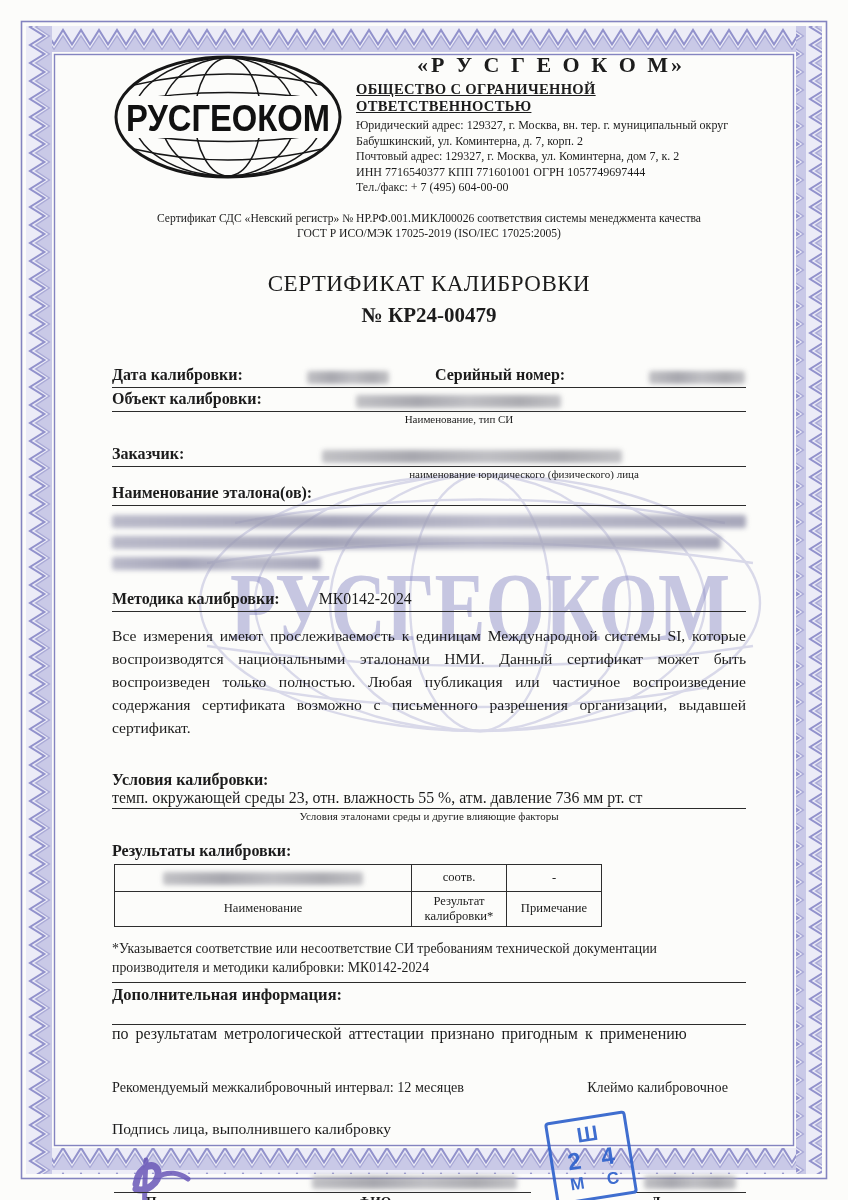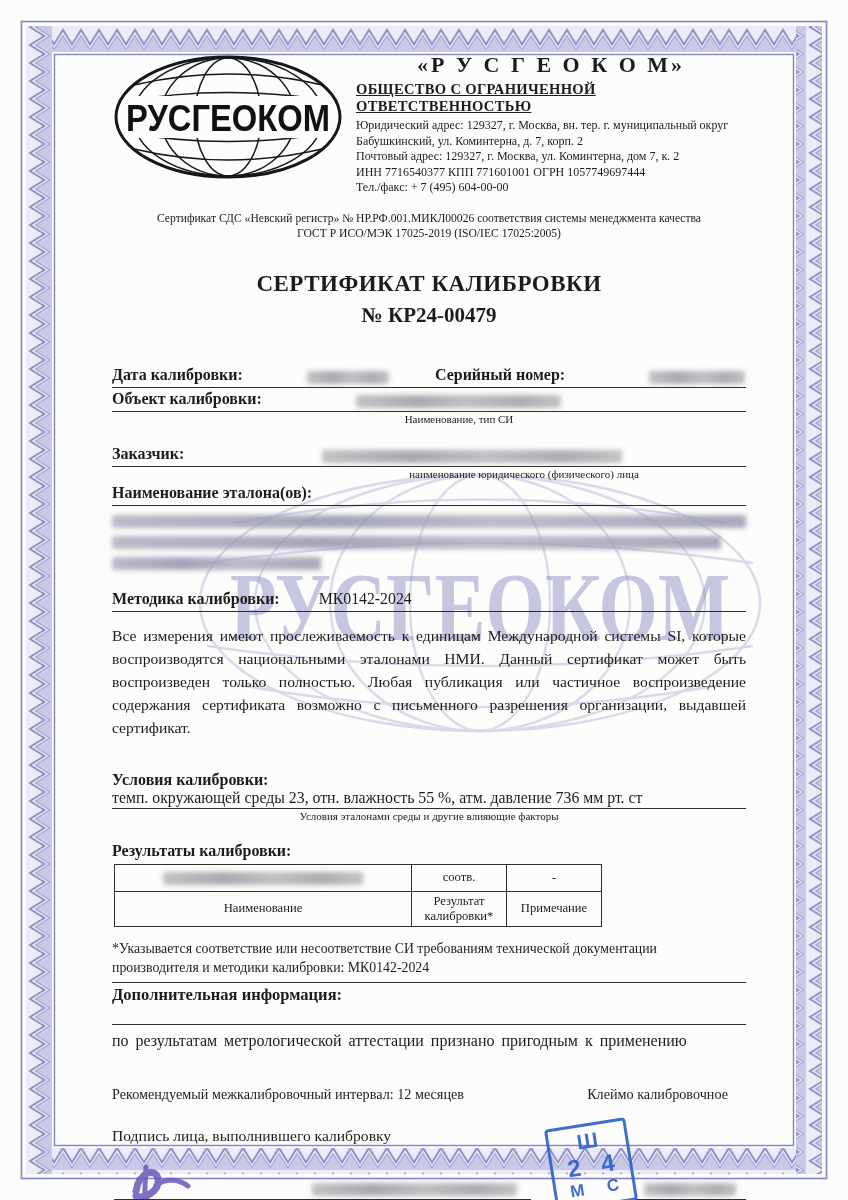--- a/index.html
+++ b/index.html
@@ -11,21 +11,21 @@
 
   
   .head{display:flex;gap:12px;}
   .logo{flex:0 0 232px;margin-top:4px;}
   .head-right{flex:1;padding-top:2px;}
   .company-title{font-size:22px;font-weight:bold;text-align:center;letter-spacing:3px;white-space:nowrap;}
   .company-form{font-size:14.6px;font-weight:bold;text-decoration:underline;margin-top:3px;letter-spacing:.3px;}
   .addr{font-size:12px;line-height:15.6px;margin-top:3px;}
   .addr div{margin:0;}
   .sds{text-align:center;font-size:11.6px;line-height:15px;margin-top:15px;}
-  .doc-title{text-align:center;font-weight:bold;font-size:23px;margin-top:30px;letter-spacing:.5px;}
+  .doc-title{text-align:center;font-weight:normal;font-size:23px;margin-top:30px;letter-spacing:.5px;}
   .doc-number{text-align:center;font-weight:bold;font-size:21px;margin-top:6px;}
 
   
   .fields{margin-top:38px;}
   .frow{border-bottom:1.6px solid #2b2b2b;display:flex;align-items:flex-end;padding-bottom:3px;gap:22px;}
   .lbl{font-weight:bold;font-size:16px;white-space:nowrap;}
   .caption{font-size:11px;text-align:center;margin-top:1px;box-sizing:border-box;width:100%;}
   .redact{height:13px;border-radius:2px;opacity:.8;filter:blur(2.5px);
           background:linear-gradient(90deg,#b3b3b8,#93939c 30%,#b0b0b6 55%,#98989f 80%,#b4b4b9);}
   .redact.blue{background:linear-gradient(90deg,#a9a9bd,#8e8ea8 35%,#ababbf 60%,#9393ab);}
@@ -36,21 +36,21 @@
   
   table.results{border-collapse:collapse;margin-top:4px;margin-left:2px;}
   table.results th,table.results td{border:1.4px solid #2e2e2e;font-weight:normal;
       font-size:12.6px;text-align:center;padding:2px 4px;vertical-align:middle;}
   table.results th{height:30px;}
   table.results td{height:22px;}
   .col-name{width:288px;} .col-res{width:86px;} .col-note{width:86px;}
 
   .footnote{font-size:13.8px;line-height:19px;margin-top:12px;border-bottom:1.6px solid #2b2b2b;padding-bottom:5px;}
   .addinfo-lbl{font-weight:bold;font-size:16.5px;border-bottom:1.6px solid #2b2b2b;padding-bottom:19px;margin-top:2px;}
-  .addinfo-val{font-size:16px;margin-top:7px;word-spacing:3px;}
+  .addinfo-val{font-size:16px;word-spacing:3px;}
 
   
   .bottom-row{display:flex;justify-content:space-between;margin-top:36px;font-size:14.2px;}
   .sign-intro{font-size:15.6px;margin-top:24px;}
   .sign-block{position:relative;height:90px;margin-top:10px;}
   .sig-line{position:absolute;border-top:1.4px solid #2e2e2e;top:44px;}
   .sig-label{font-weight:bold;font-size:13.6px;padding-top:2px;}
   .stamp{position:absolute;left:438px;top:-32px;width:76px;height:78px;
          border:3.6px solid #2f62cc;border-radius:4px;transform:rotate(-9deg);
          color:#2f62cc;text-align:center;font-family:"Liberation Sans",sans-serif;

